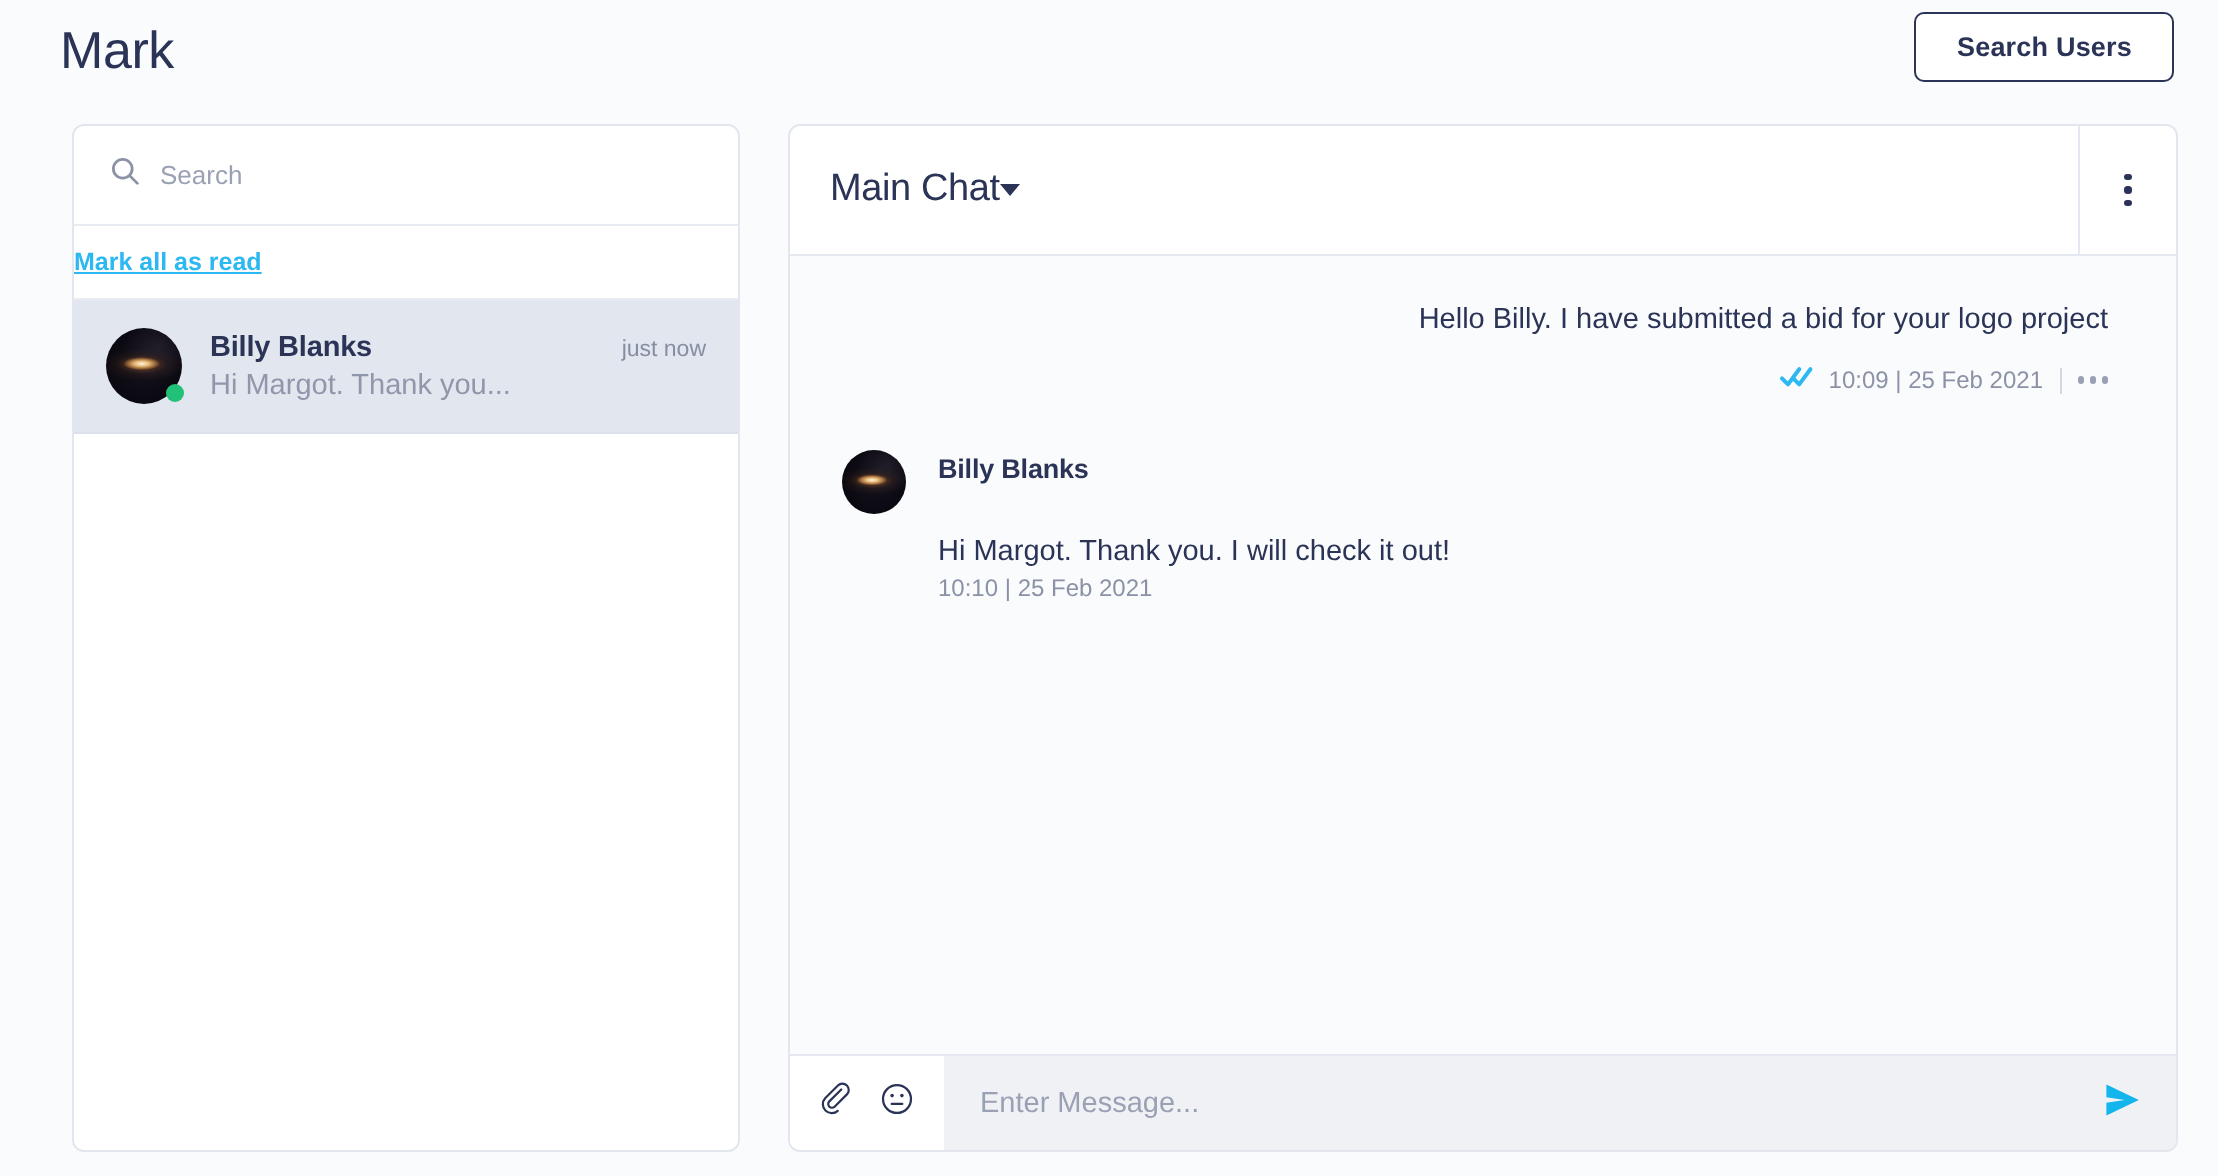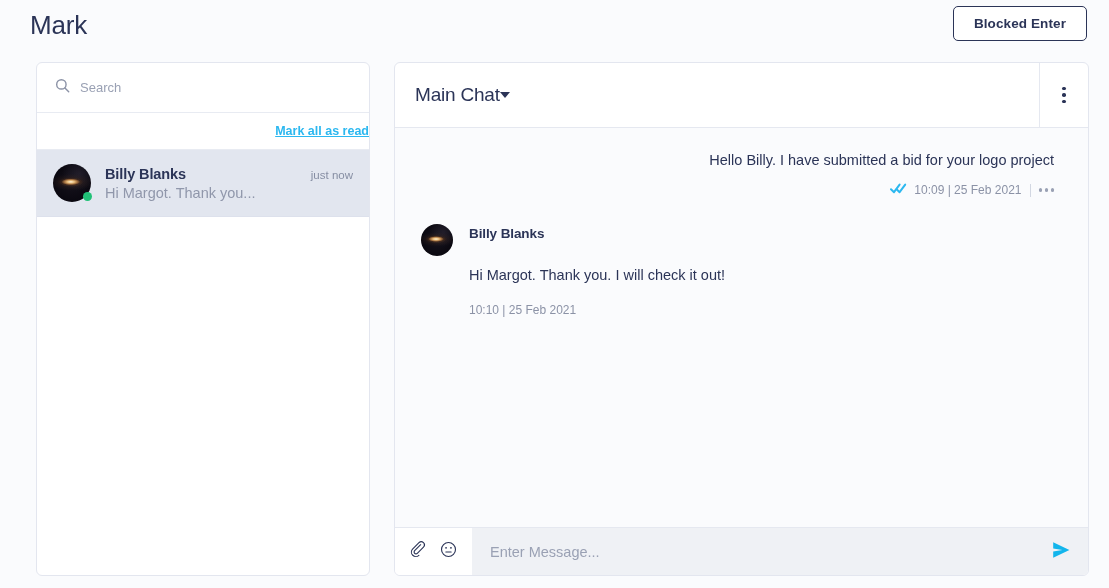--- a/index.html
+++ b/index.html
@@ -91,21 +91,21 @@
     background: transparent;
     width: 100%;
     padding: 0;
   }
   .search-input::placeholder { color: #9aa1b4; }
 
   .mark-all-row {
     height: 37px;
     display: flex;
     align-items: center;
-    justify-content: flex-end;
+    justify-content: flex-start;
     border-bottom: 1px solid #e8ebf2;
     flex: none;
   }
 
   .mark-all-link {
     color: #2cb8f0;
     font-size: 12.5px;
     text-decoration: underline;
     cursor: pointer;
     font-weight: bold;
@@ -286,21 +286,20 @@
   .msg-recv-text {
     font-size: 14.5px;
     color: #2b3457;
     margin-top: 24px;
     line-height: 1.45;
   }
 
   .msg-recv-time {
     font-size: 12px;
     color: #8b92a6;
-    margin-top: 17px;
   }
 
   
   .composer {
     height: 48px;
     display: flex;
     align-items: stretch;
     border-top: 1px solid #e5e8f0;
     flex: none;
   }
@@ -343,21 +342,21 @@
     cursor: pointer;
     display: flex;
     align-items: center;
   }
 </style>
 </head>
 <body>
 
 <div class="topbar">
   <div class="page-title">Mark</div>
-  <button class="blocked-users-btn">Blocked Enter</button>
+  <button class="blocked-users-btn">Search Users</button>
 </div>
 
 <div class="workspace">
 
   <div class="sidebar">
 
     <div class="search-row">
       <span class="search-icon">
         <svg width="15" height="15" viewBox="0 0 16 16" fill="none">
           <circle cx="6.8" cy="6.8" r="5" stroke="#8b92a6" stroke-width="1.5"></circle>

